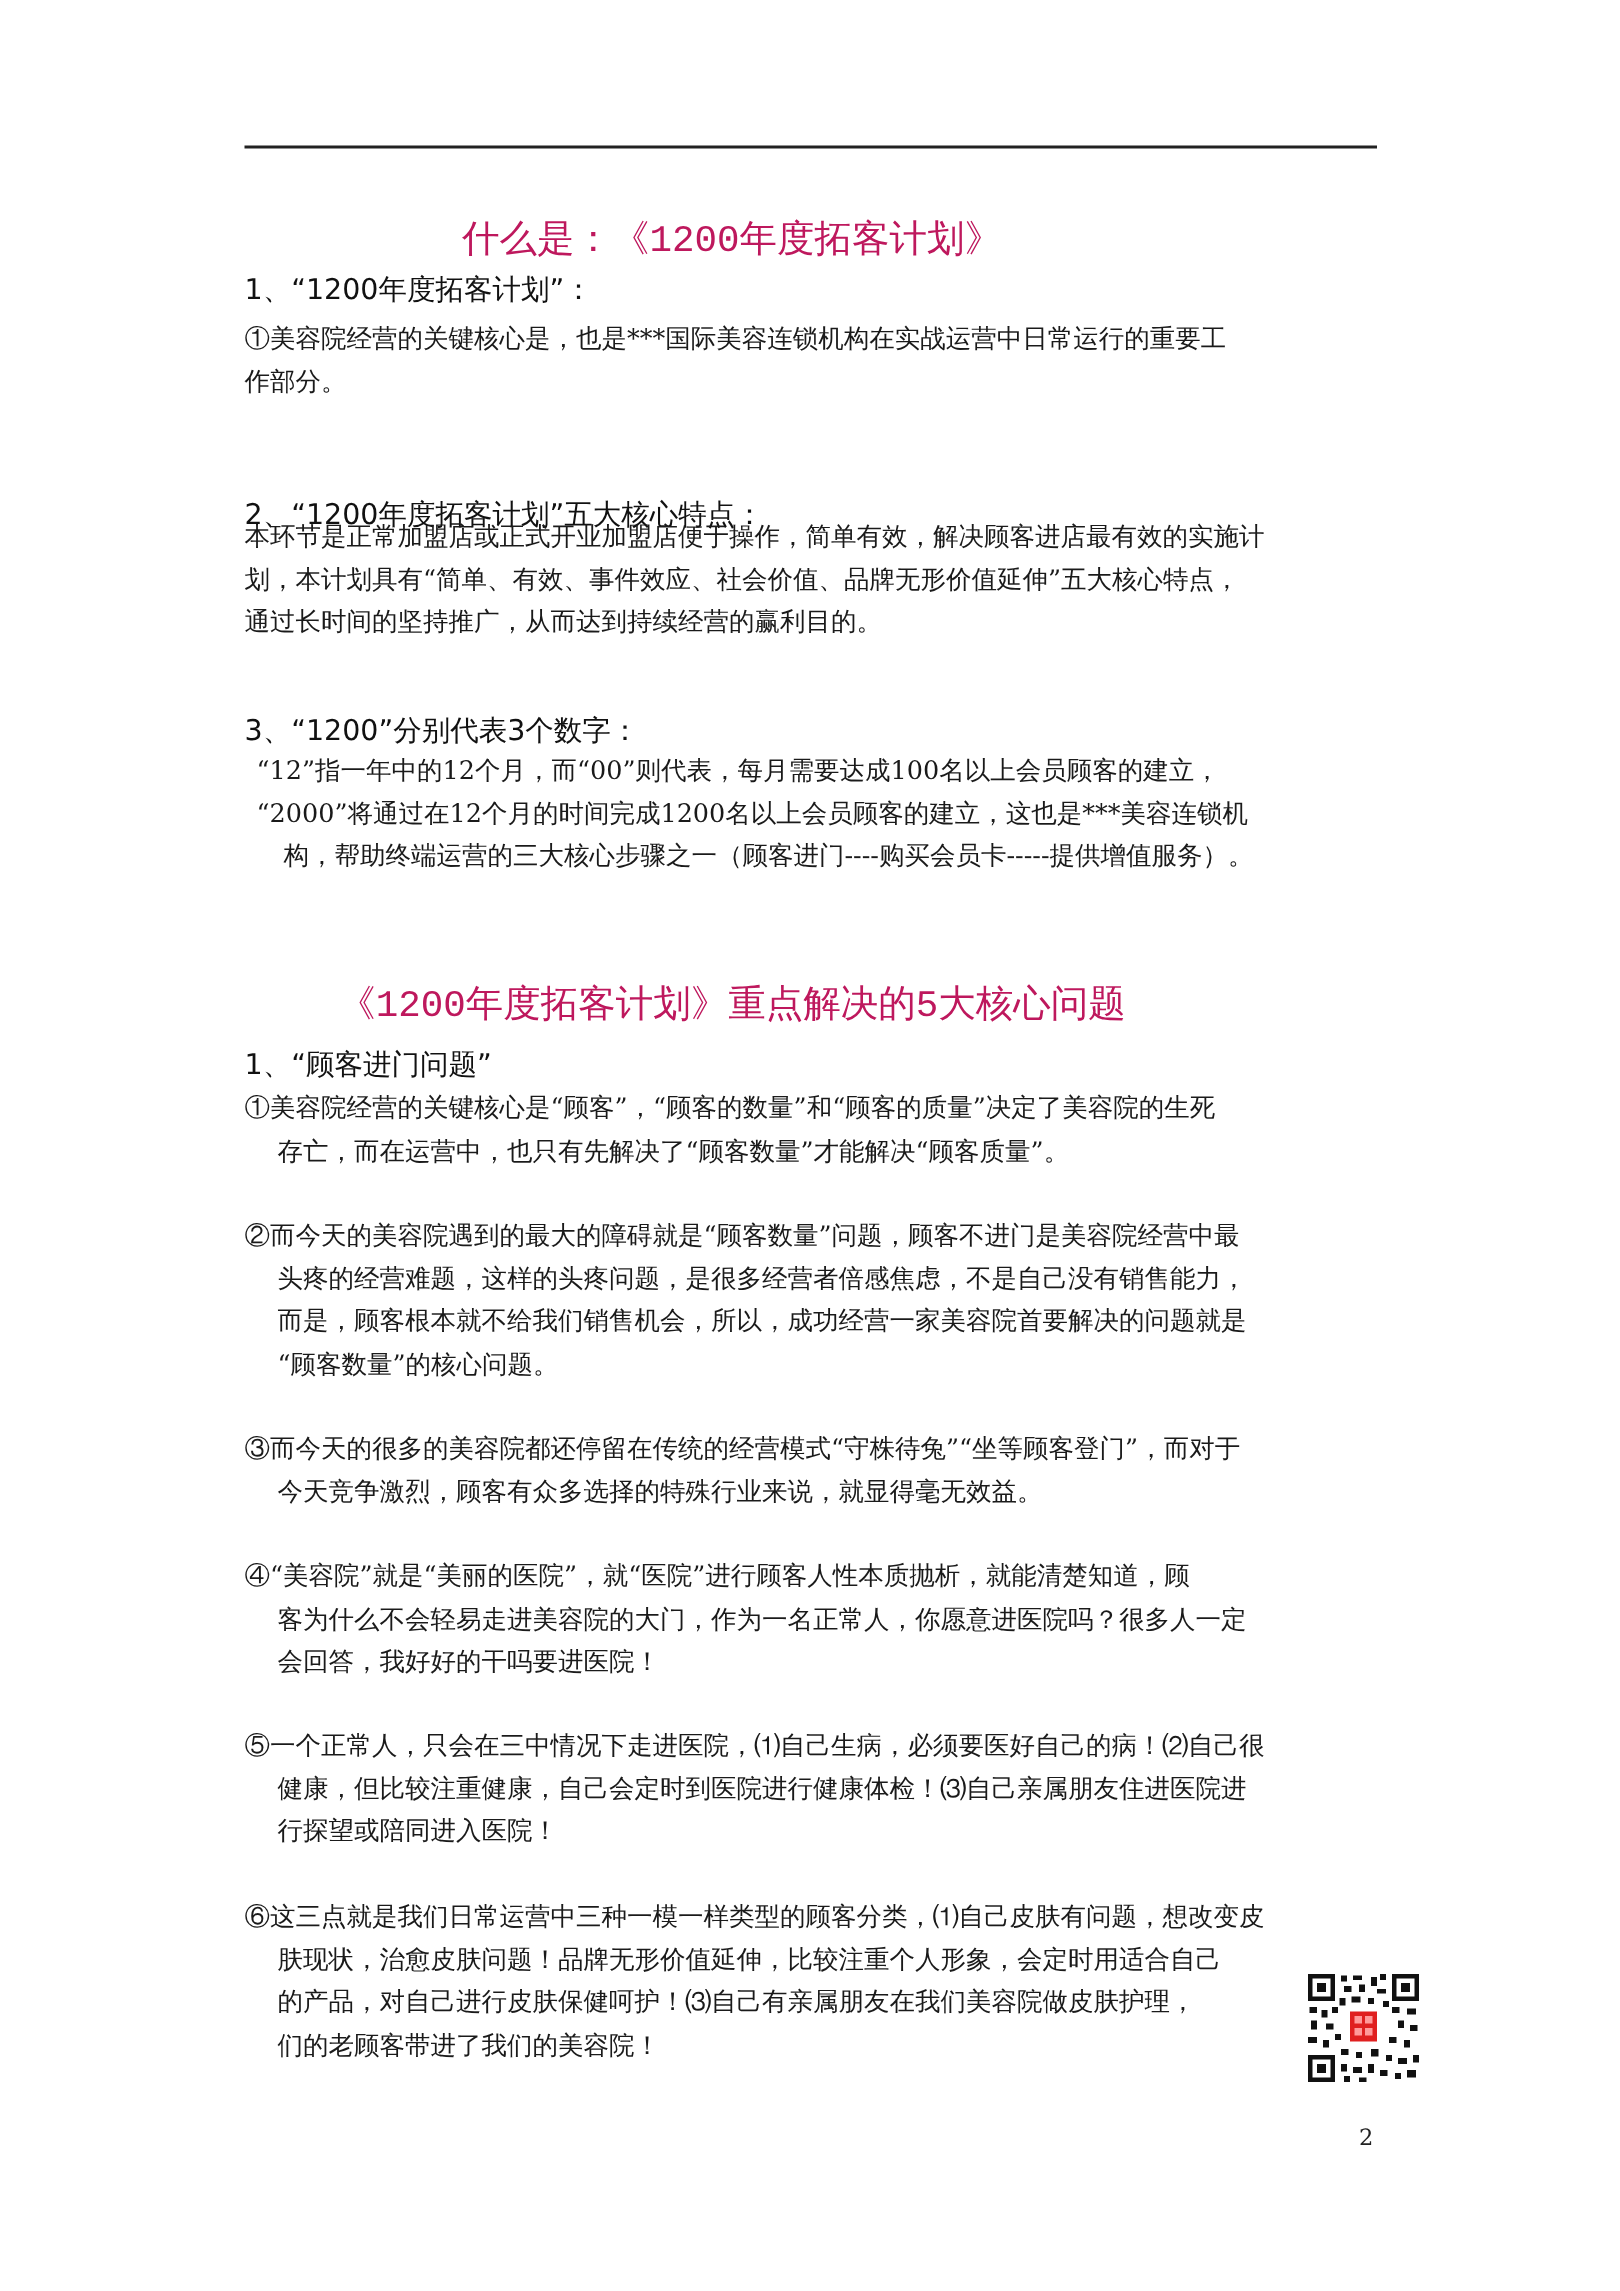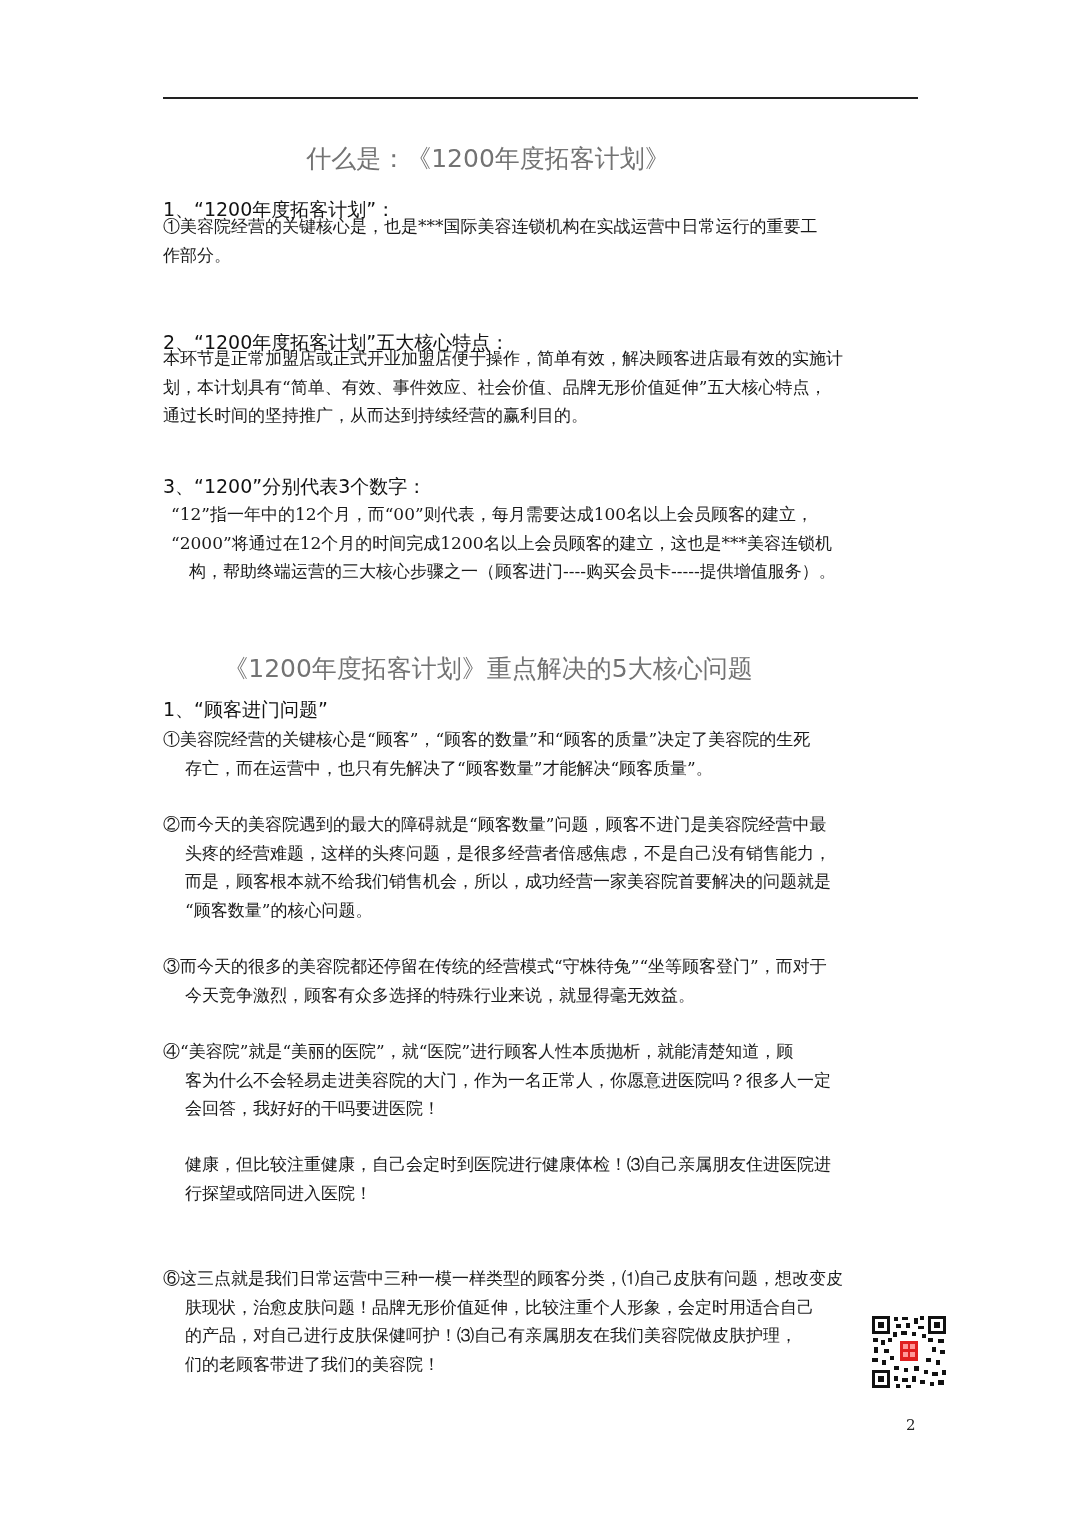--- a/index.html
+++ b/index.html
@@ -1,35 +1,35 @@
 <!DOCTYPE html>
 <html><head>
 <meta charset="utf-8">
 <style>
   html, body { margin: 0; padding: 0; background: #ffffff; }
   body { width: 1080px; height: 1527px; position: relative; overflow: hidden;
          font-family: "DejaVu Sans", "Liberation Sans", sans-serif; color: #1a1a1a; }
   .rule { position: absolute; left: 163px; top: 97px; width: 755px; height: 2px; background: #222; }
-  .title { position: absolute; left: 0; width: 976px; text-align: center; font-size: 25px; color: #737373; }
+  .title { position: absolute; left: 0; width: 976px; text-align: center; font-size: 25px; color: #be185d; font-family: Liberation Mono, monospace; }
   .heading { position: absolute; left: 163px; font-size: 19px; color: #111; white-space: nowrap; }
   .para { position: absolute; left: 163px; width: 756px; font-family: "DejaVu Serif", "Liberation Serif", serif;
           font-size: 17px; line-height: 28.5px; color: #1a1a1a; }
   .line { display: block; white-space: nowrap; }
   .indent { padding-left: 22px; }
   .qr { position: absolute; left: 870px; top: 1314px; width: 78px; height: 76px; }
   .page-num { position: absolute; left: 906px; top: 1416px; font-family: "DejaVu Serif", serif; font-size: 15px; color: #222; }
 </style>
 </head>
 <body>
 
 <div class="rule"></div>
 
 <div class="title" style="top:142px;">什么是：《1200年度拓客计划》</div>
 
-<div class="heading" style="top:197px;">1、“1200年度拓客计划”：</div>
+<div class="heading" style="top:180px;">1、“1200年度拓客计划”：</div>
 <div class="para" style="top:212px;">
   <span class="line">①美容院经营的关键核心是，也是***国际美容连锁机构在实战运营中日常运行的重要工</span>
   <span class="line">作部分。</span>
 </div>
 
 <div class="heading" style="top:330px;">2、“1200年度拓客计划”五大核心特点：</div>
 <div class="para" style="top:344px;">
   <span class="line">本环节是正常加盟店或正式开业加盟店便于操作，简单有效，解决顾客进店最有效的实施计</span>
   <span class="line">划，本计划具有“简单、有效、事件效应、社会价值、品牌无形价值延伸”五大核心特点，</span>
   <span class="line">通过长时间的坚持推广，从而达到持续经营的赢利目的。</span>
@@ -63,20 +63,21 @@
   <span class="line indent">今天竞争激烈，顾客有众多选择的特殊行业来说，就显得毫无效益。</span>
 </div>
 
 <div class="para" style="top:1037px;">
   <span class="line">④“美容院”就是“美丽的医院”，就“医院”进行顾客人性本质抛析，就能清楚知道，顾</span>
   <span class="line indent">客为什么不会轻易走进美容院的大门，作为一名正常人，你愿意进医院吗？很多人一定</span>
   <span class="line indent">会回答，我好好的干吗要进医院！</span>
 </div>
 
 <div class="para" style="top:1150px;">
+  <span class="line">⑤一个正常人，只会在三中情况下走进医院，⑴自己生病，必须要医好自己的病！⑵自己很</span>
   <span class="line indent">健康，但比较注重健康，自己会定时到医院进行健康体检！⑶自己亲属朋友住进医院进</span>
   <span class="line indent">行探望或陪同进入医院！</span>
 </div>
 
 <div class="para" style="top:1264px;">
   <span class="line">⑥这三点就是我们日常运营中三种一模一样类型的顾客分类，⑴自己皮肤有问题，想改变皮</span>
   <span class="line indent">肤现状，治愈皮肤问题！品牌无形价值延伸，比较注重个人形象，会定时用适合自己</span>
   <span class="line indent">的产品，对自己进行皮肤保健呵护！⑶自己有亲属朋友在我们美容院做皮肤护理，</span>
   <span class="line indent">们的老顾客带进了我们的美容院！</span>
 </div>

